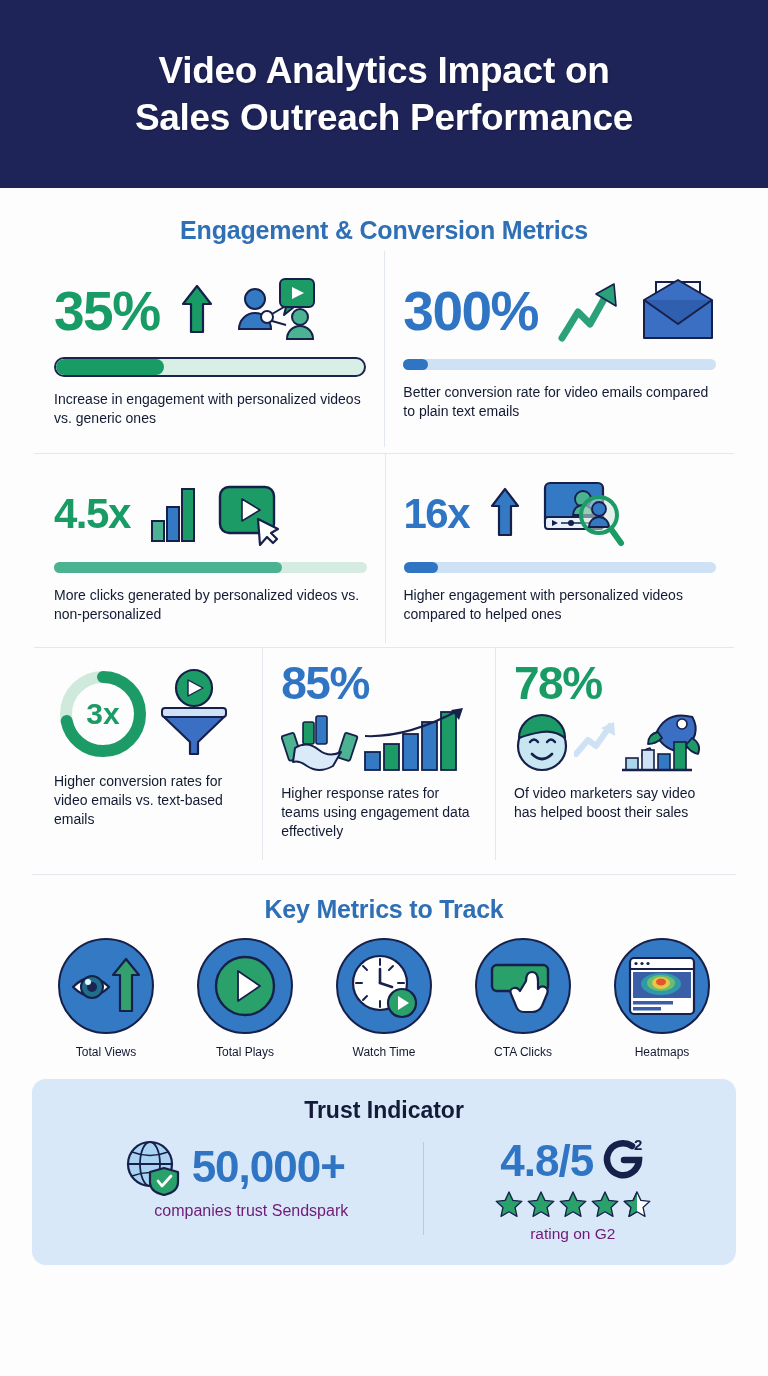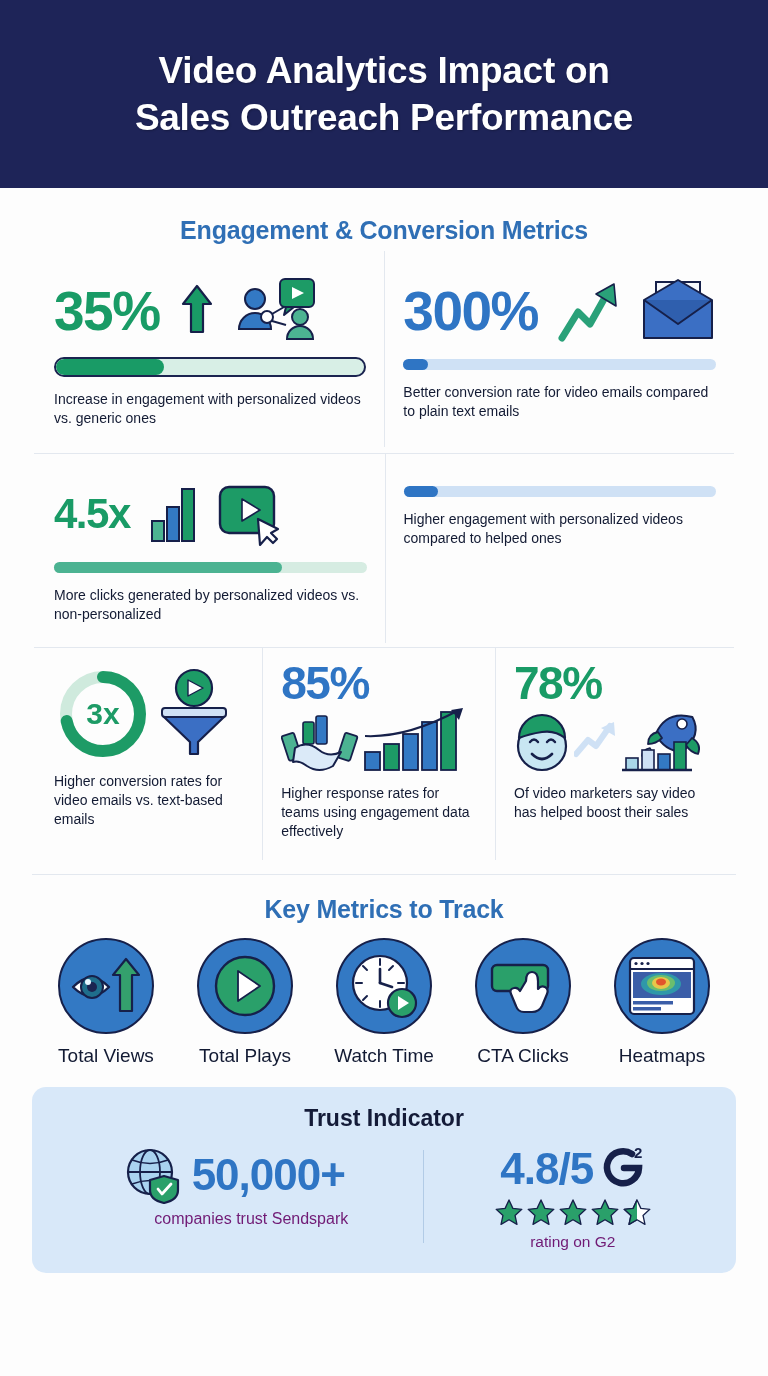--- a/index.html
+++ b/index.html
@@ -58,21 +58,21 @@
   .bar-plain.blue > i { display:block; height:100%; background:#2f75c4; border-radius:7px; }
 
   
   .metrics { display:flex; justify-content:center; gap:17px; padding:0 24px; }
   .metric { width:122px; display:flex; flex-direction:column; align-items:center; }
   .metric-circle {
     width:96px; height:96px; border-radius:50%;
     background:#3379c4; border:2.5px solid #16204a;
     display:flex; align-items:center; justify-content:center;
   }
-  .metric-label { margin-top:11px; font-size:19px; color:#121a33; text-align:center; }
+  .metric-label { margin-top:11px; font-size:12px; color:#121a33; text-align:center; }
 
   
   .trust {
     margin:0 32px; background:#d8e8f9; border-radius:14px;
     padding:18px 20px 22px 20px;
   }
   .trust-body { display:flex; align-items:flex-start; margin-top:14px; }
   .trust-left { flex:1.12; display:flex; flex-direction:column; align-items:center; }
   .trust-right { flex:0.88; display:flex; flex-direction:column; align-items:center; }
   .trust-vrule { width:1px; background:#b2cbe6; margin:4px 6px 8px 6px; align-self:stretch; }
@@ -172,20 +172,39 @@
         </div>
         <div class="bar-plain green">
           <i style="width:73%"></i>
         </div>
         <div class="desc">More clicks generated by personalized videos vs. non-personalized</div>
       </div>
 
       <div class="vrule"></div>
 
       <div class="cell">
+        <div class="num-line">
+          <span class="num blue sm">16x</span>
+          <svg width="32" height="58" viewBox="0 0 32 58">
+            <path d="M16 4 L29 21 H22 V50 H10 V21 H3 Z" fill="#3379c4" stroke="#16204a" stroke-width="2.2" stroke-linejoin="round"></path>
+          </svg>
+          <svg width="84" height="70" viewBox="0 0 84 70">
+            <rect x="4" y="4" width="58" height="46" rx="5" fill="#3379c4" stroke="#16204a" stroke-width="2.2"></rect>
+            <circle cx="42" cy="20" r="8" fill="#4cb392" stroke="#16204a" stroke-width="1.8"></circle>
+            <path d="M32 36 a10 10 0 0 1 20 0 z" fill="#4cb392" stroke="#16204a" stroke-width="1.8"></path>
+            <rect x="4" y="38" width="58" height="12" rx="3" fill="#e8f1fb" stroke="#16204a" stroke-width="2"></rect>
+            <path d="M11 41 L17 44 L11 47 Z" fill="#16204a"></path>
+            <line x1="20" y1="44" x2="56" y2="44" stroke="#16204a" stroke-width="1.6"></line>
+            <circle cx="30" cy="44" r="3" fill="#16204a"></circle>
+            <circle cx="58" cy="36" r="18" fill="#cfe6db" fill-opacity="0.55" stroke="#1d9b66" stroke-width="4"></circle>
+            <circle cx="58" cy="30" r="7" fill="#3379c4" stroke="#16204a" stroke-width="1.8"></circle>
+            <path d="M48 48 a10 10 0 0 1 20 0 z" fill="#3379c4" stroke="#16204a" stroke-width="1.8"></path>
+            <line x1="70" y1="50" x2="80" y2="64" stroke="#1d9b66" stroke-width="6" stroke-linecap="round"></line>
+          </svg>
+        </div>
         <div class="bar-plain blue">
           <i style="width:11%"></i>
         </div>
         <div class="desc">Higher engagement with personalized videos compared to helped ones</div>
       </div>
     </div>
 
     <div class="hrule" style="margin:4px 0 0 0;"></div>
 
     <div class="row">

